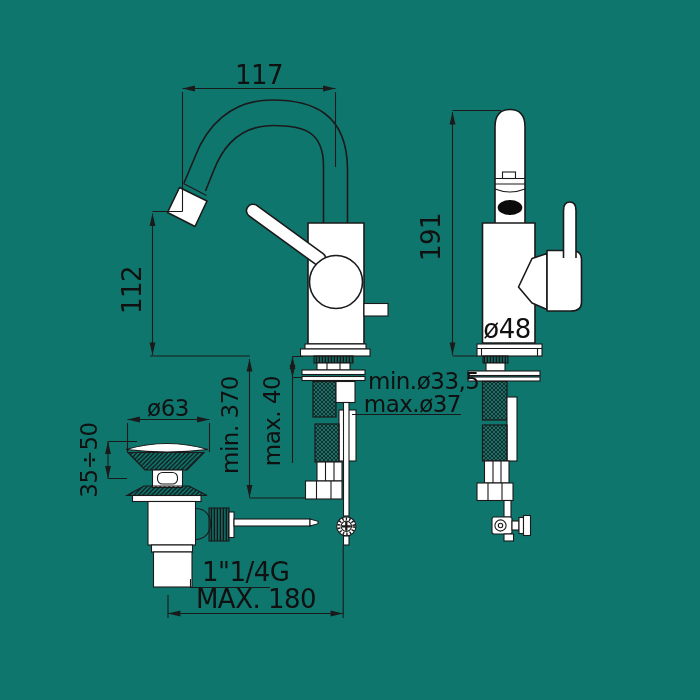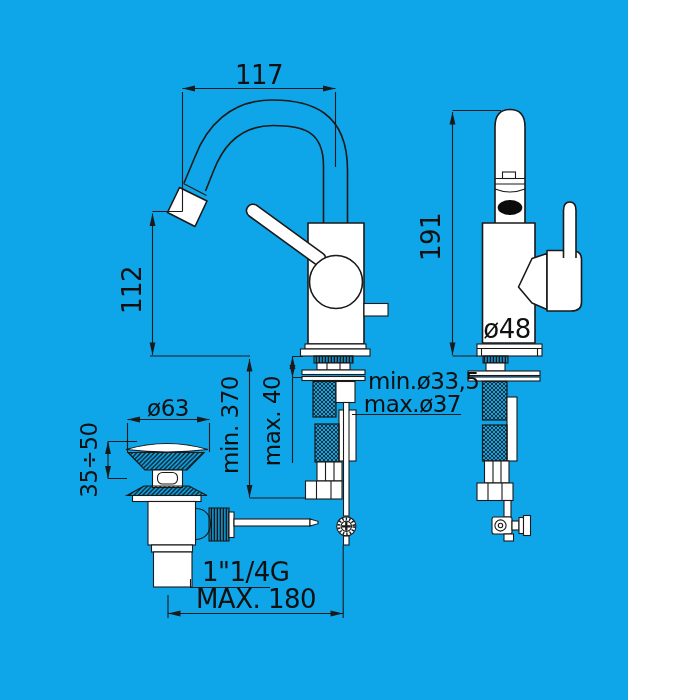--- a/index.html
+++ b/index.html
@@ -1,16 +1,16 @@
 <!DOCTYPE html>
 <html><head>
 <meta charset="utf-8">
 <style>
   html,body{margin:0;padding:0;background:#ffffff;}
-  .stage{width:628px;height:700px;position:relative;background:#0ea5e9;overflow:hidden;}
+  .stage{width:700px;height:700px;position:relative;background:#0f766e;overflow:hidden;}
   svg text{font-family:"DejaVu Sans","Liberation Sans",sans-serif;fill:#101010;}
   .t27{font-size:26px;letter-spacing:-0.5px;}
   .t24{font-size:23px;letter-spacing:-0.5px;}
   .ln{fill:none;stroke:#1a1a1a;stroke-width:1.6;stroke-linejoin:round;}
   .fw{fill:#ffffff;stroke:#1a1a1a;stroke-width:1.6;stroke-linejoin:round;}
   .thin{fill:none;stroke:#1a1a1a;stroke-width:1.1;}
   .fwthin{fill:#ffffff;stroke:#1a1a1a;stroke-width:1.1;}
   .dim{fill:none;stroke:#1a1a1a;stroke-width:1.1;}
   .hx{fill:url(#xhatch);stroke:#1a1a1a;stroke-width:1.2;}
   .hd{fill:url(#dhatch);stroke:#1a1a1a;stroke-width:1.2;}

